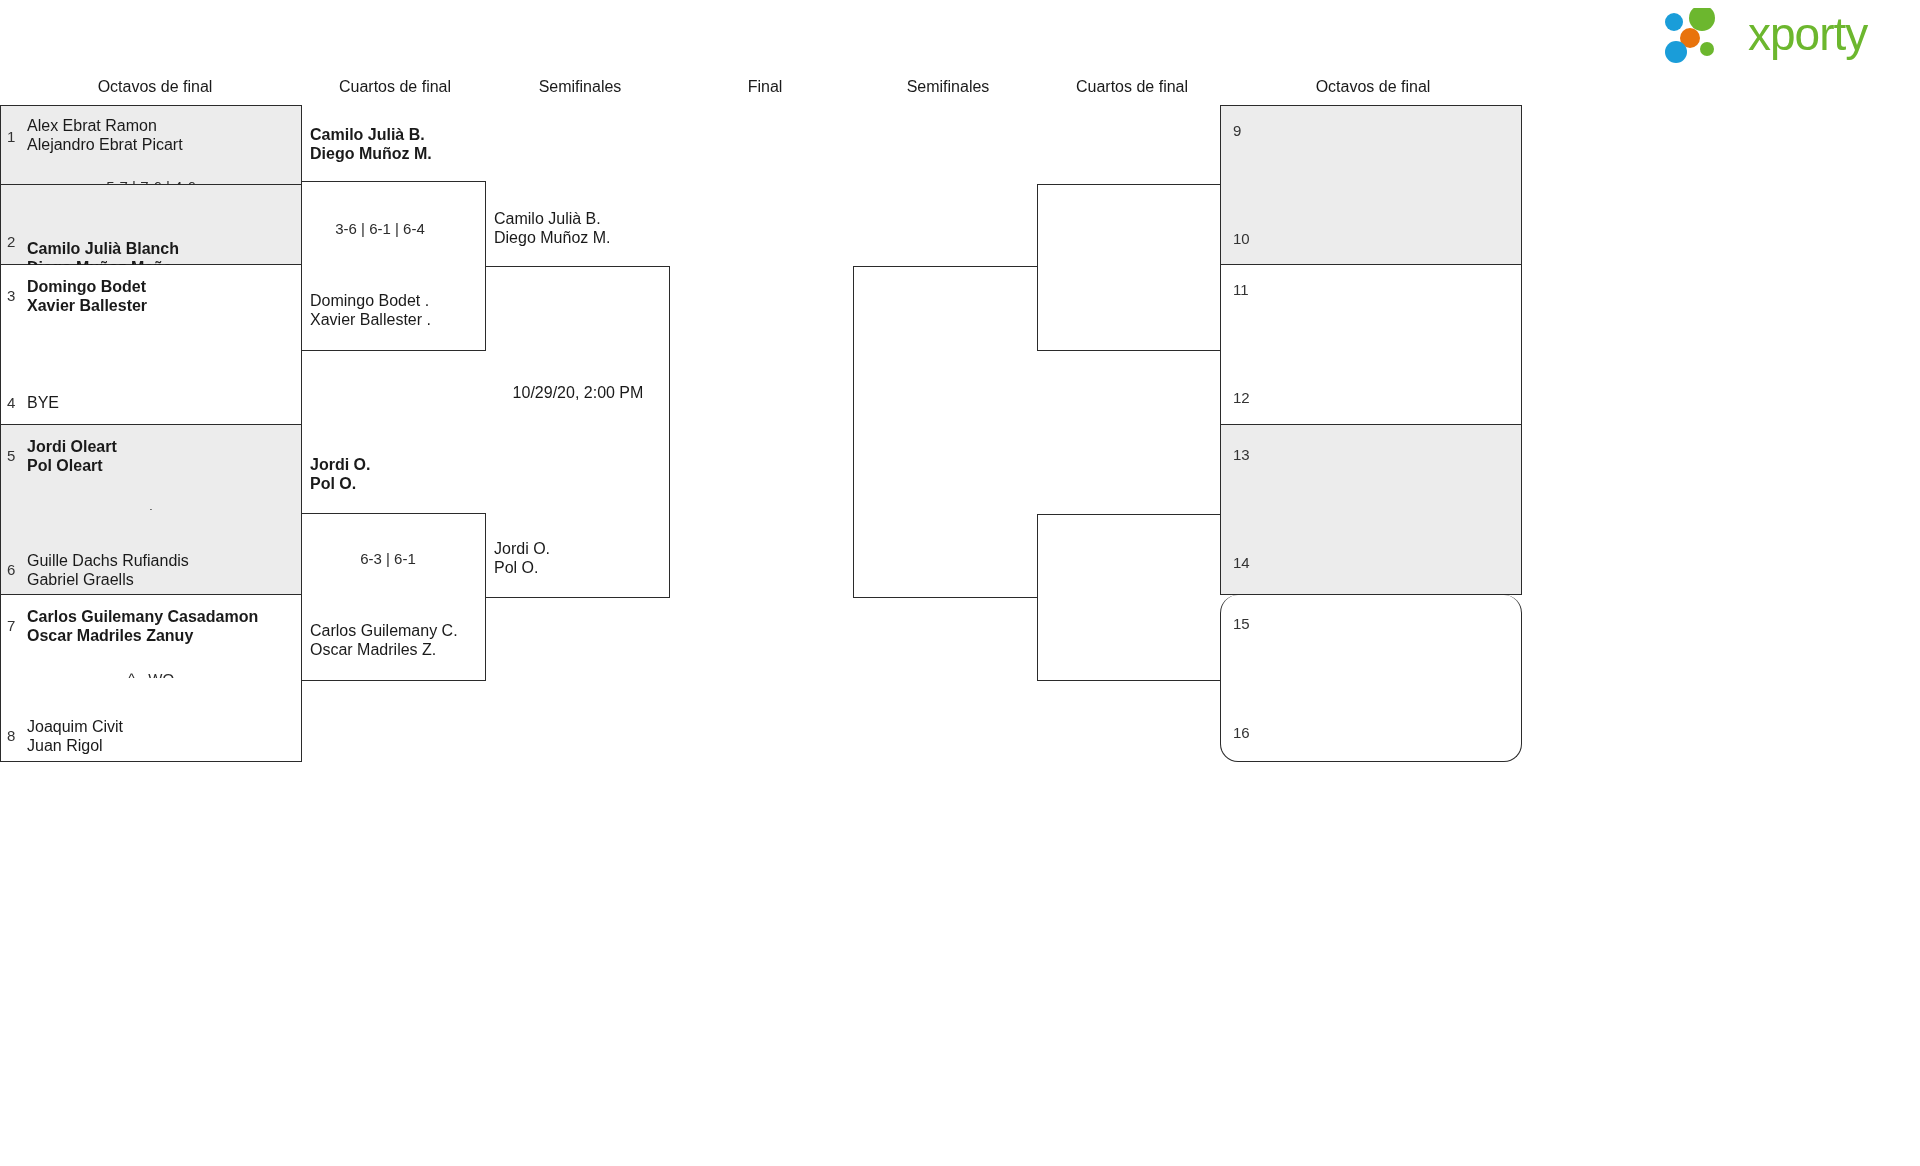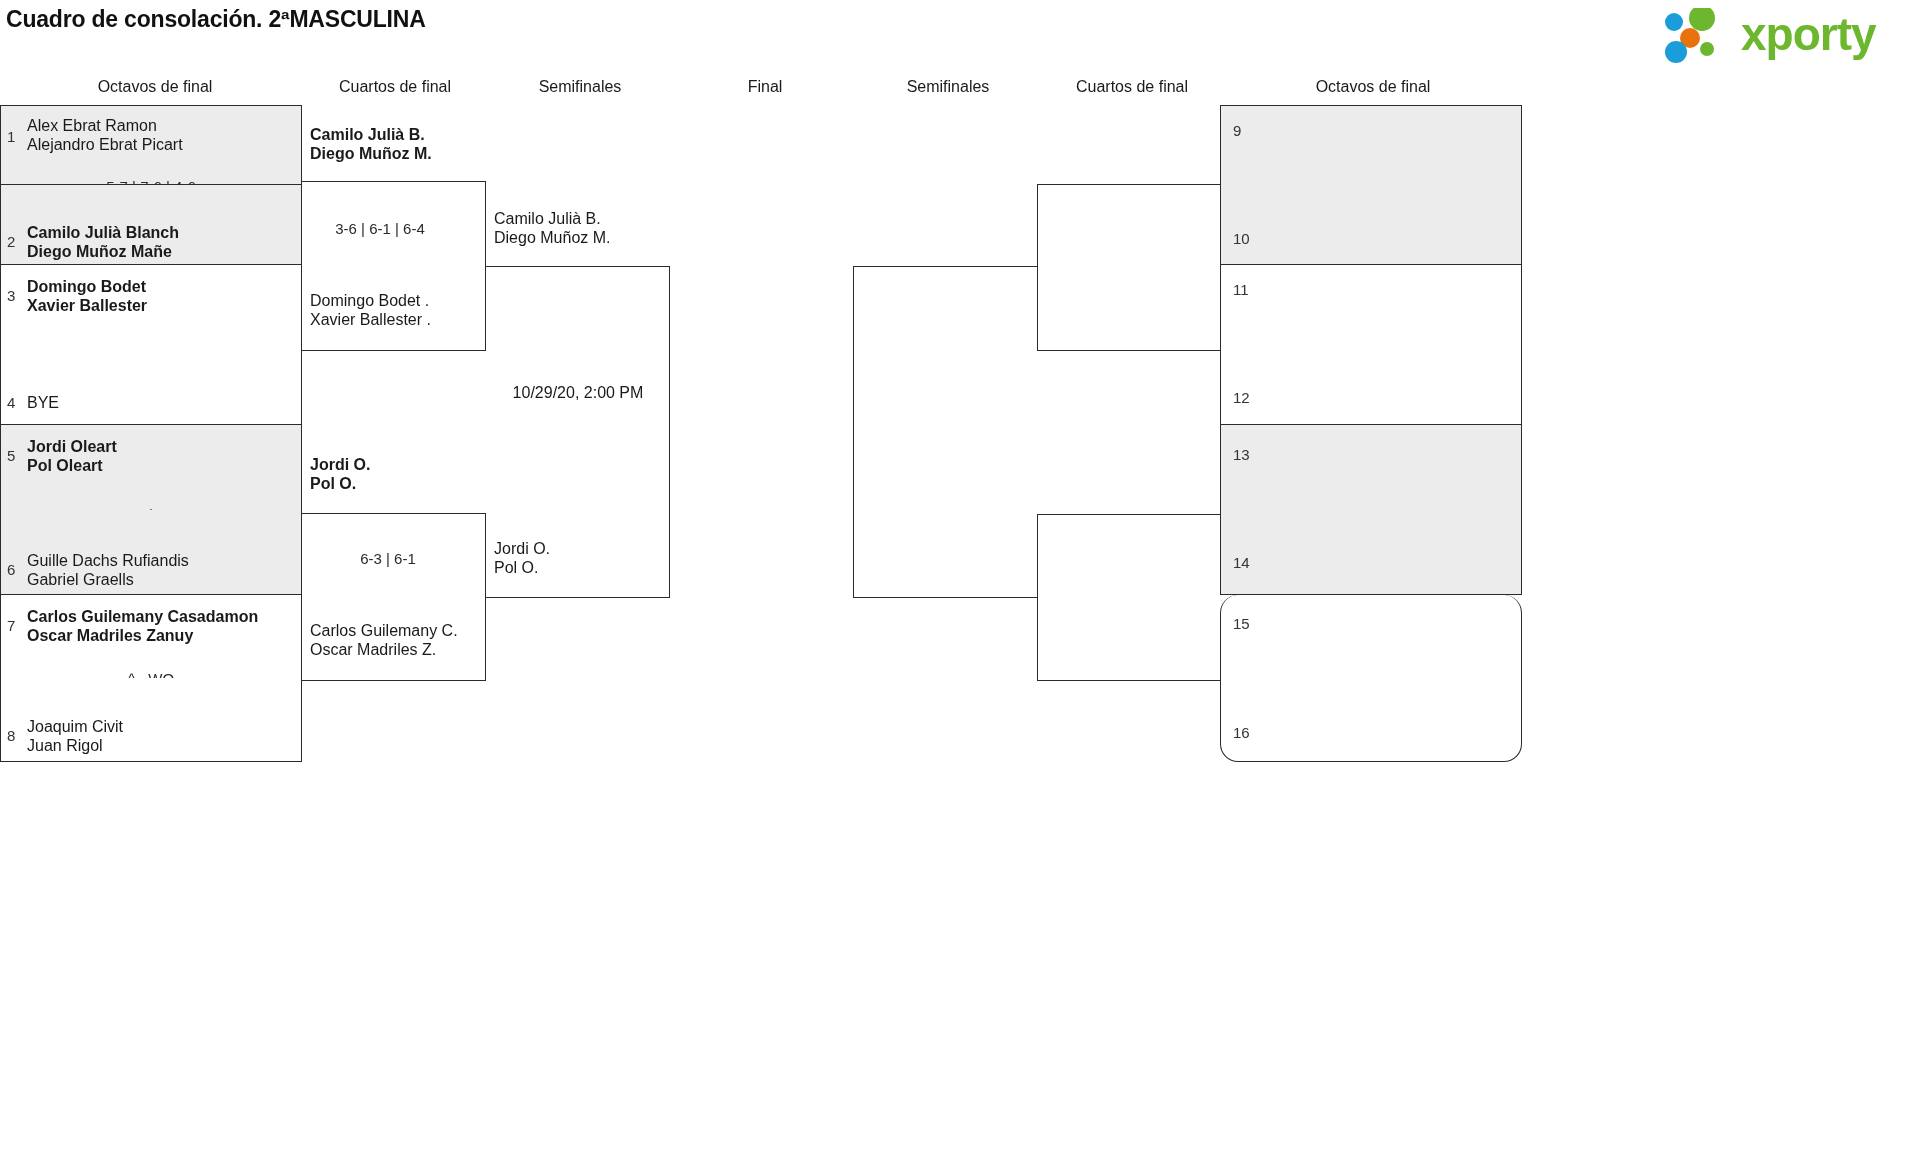--- a/index.html
+++ b/index.html
@@ -20,22 +20,22 @@
     line-height: 30px; white-space: nowrap; color: #111;
   }
   .title-line2 {
     font-size: 23px; font-weight: bold; letter-spacing: -0.2px;
     line-height: 30px; white-space: nowrap; color: #111;
   }
 
   .logo { position: absolute; right: 10px; top: 4px; width: 250px; height: 62px; }
   .logo-dots { position: absolute; left: 0; top: 4px; width: 84px; height: 56px; }
   .logo-word {
-    position: absolute; left: 81px; top: 0px;
-    font-size: 46px; font-weight: bold; color: #6cb72e;
+    position: absolute; left: 88px; top: 0px;
+    font-size: 46px; font-weight: normal; color: #6cb72e;
     letter-spacing: -1px; line-height: 60px;
   }
 
   
   .round-head {
     position: absolute; top: 78px;
     font-size: 16px; color: #1a1a1a; text-align: center;
     white-space: nowrap;
   }
 
@@ -87,21 +87,20 @@
   .datelabel {
     position: absolute; font-size: 16px; color: #1a1a1a; white-space: nowrap;
   }
 </style>
 </head>
 <body>
 
 <div id="root">
 
   <div class="title-block">
-    <div class="title-line2">Cuadro de consolación. 2ªMASCULINA</div>
   </div>
 
   <div class="logo">
     <svg class="logo-dots" viewBox="0 0 84 56">
       <circle cx="14" cy="14" r="9" fill="#1a9dd9"></circle>
       <circle cx="42" cy="10" r="13" fill="#6cb72e"></circle>
       <circle cx="30" cy="30" r="10" fill="#e8730c"></circle>
       <circle cx="16" cy="44" r="11" fill="#1a9dd9"></circle>
       <circle cx="47" cy="41" r="7" fill="#6cb72e"></circle>
     </svg>
@@ -119,21 +118,21 @@
   <div class="slot shade topline leftline rightline" style="left:0px;top:105px;width:302px;height:80px;">
     <span class="seed" style="top:22px;">1</span>
     <span class="names" style="top:10px;">
       <span>Alex Ebrat Ramon</span>
       <span class="n2">Alejandro Ebrat Picart</span>
     </span>
   </div>
   <div class="score" style="left:0px;top:178px;width:302px;">5-7 | 7-6 | 4-6</div>
   <div class="slot shade leftline rightline" style="left:0px;top:185px;width:302px;height:80px;">
     <span class="seed" style="top:48px;">2</span>
-    <span class="names win" style="top:38px;">
+    <span class="names win" style="top:54px;">
       <span>Camilo Julià Blanch</span>
       <span class="n2">Diego Muñoz Mañe</span>
     </span>
   </div>
 
   <div class="slot leftline rightline" style="left:0px;top:265px;width:302px;height:80px;border-bottom:none;">
     <span class="seed" style="top:22px;">3</span>
     <span class="names win" style="top:12px;">
       <span>Domingo Bodet</span>
       <span class="n2">Xavier Ballester</span>

